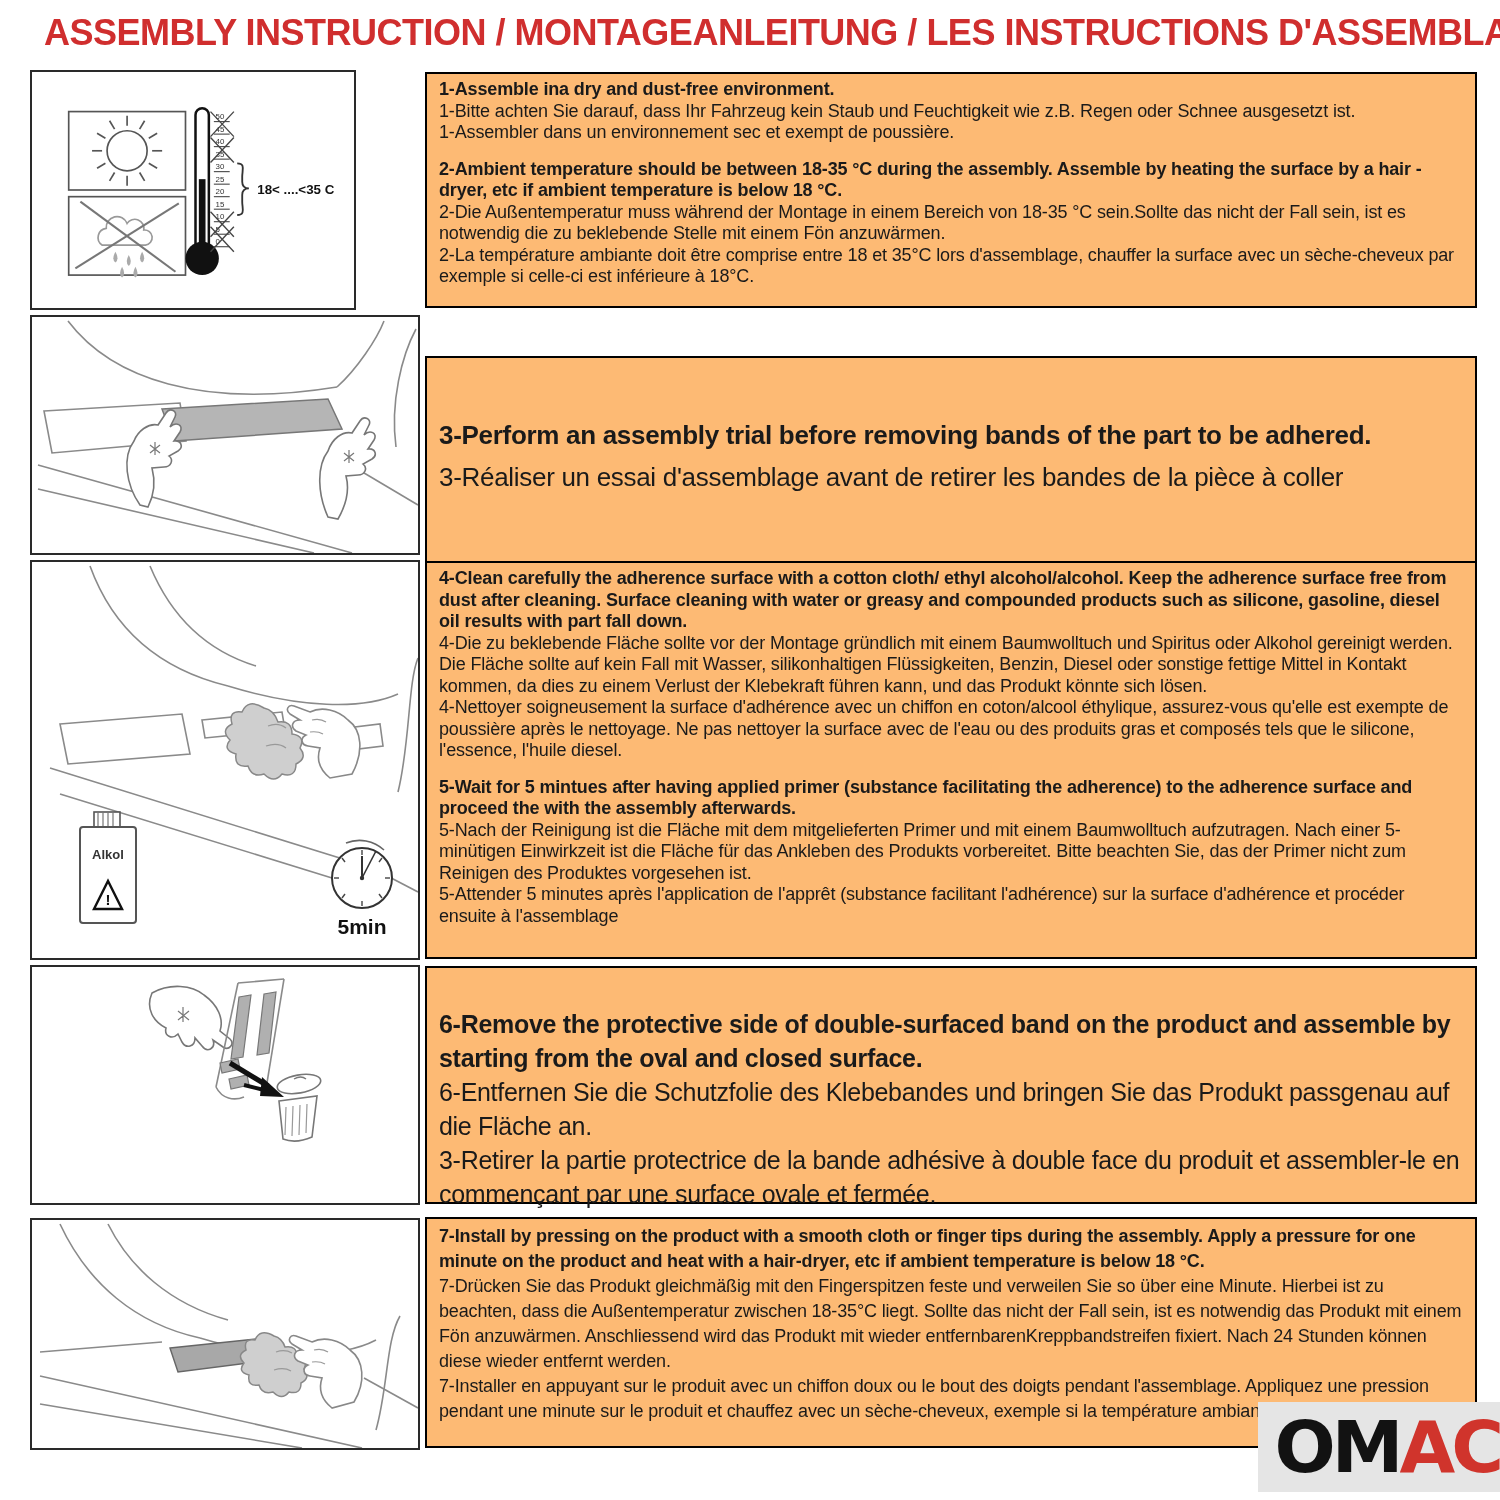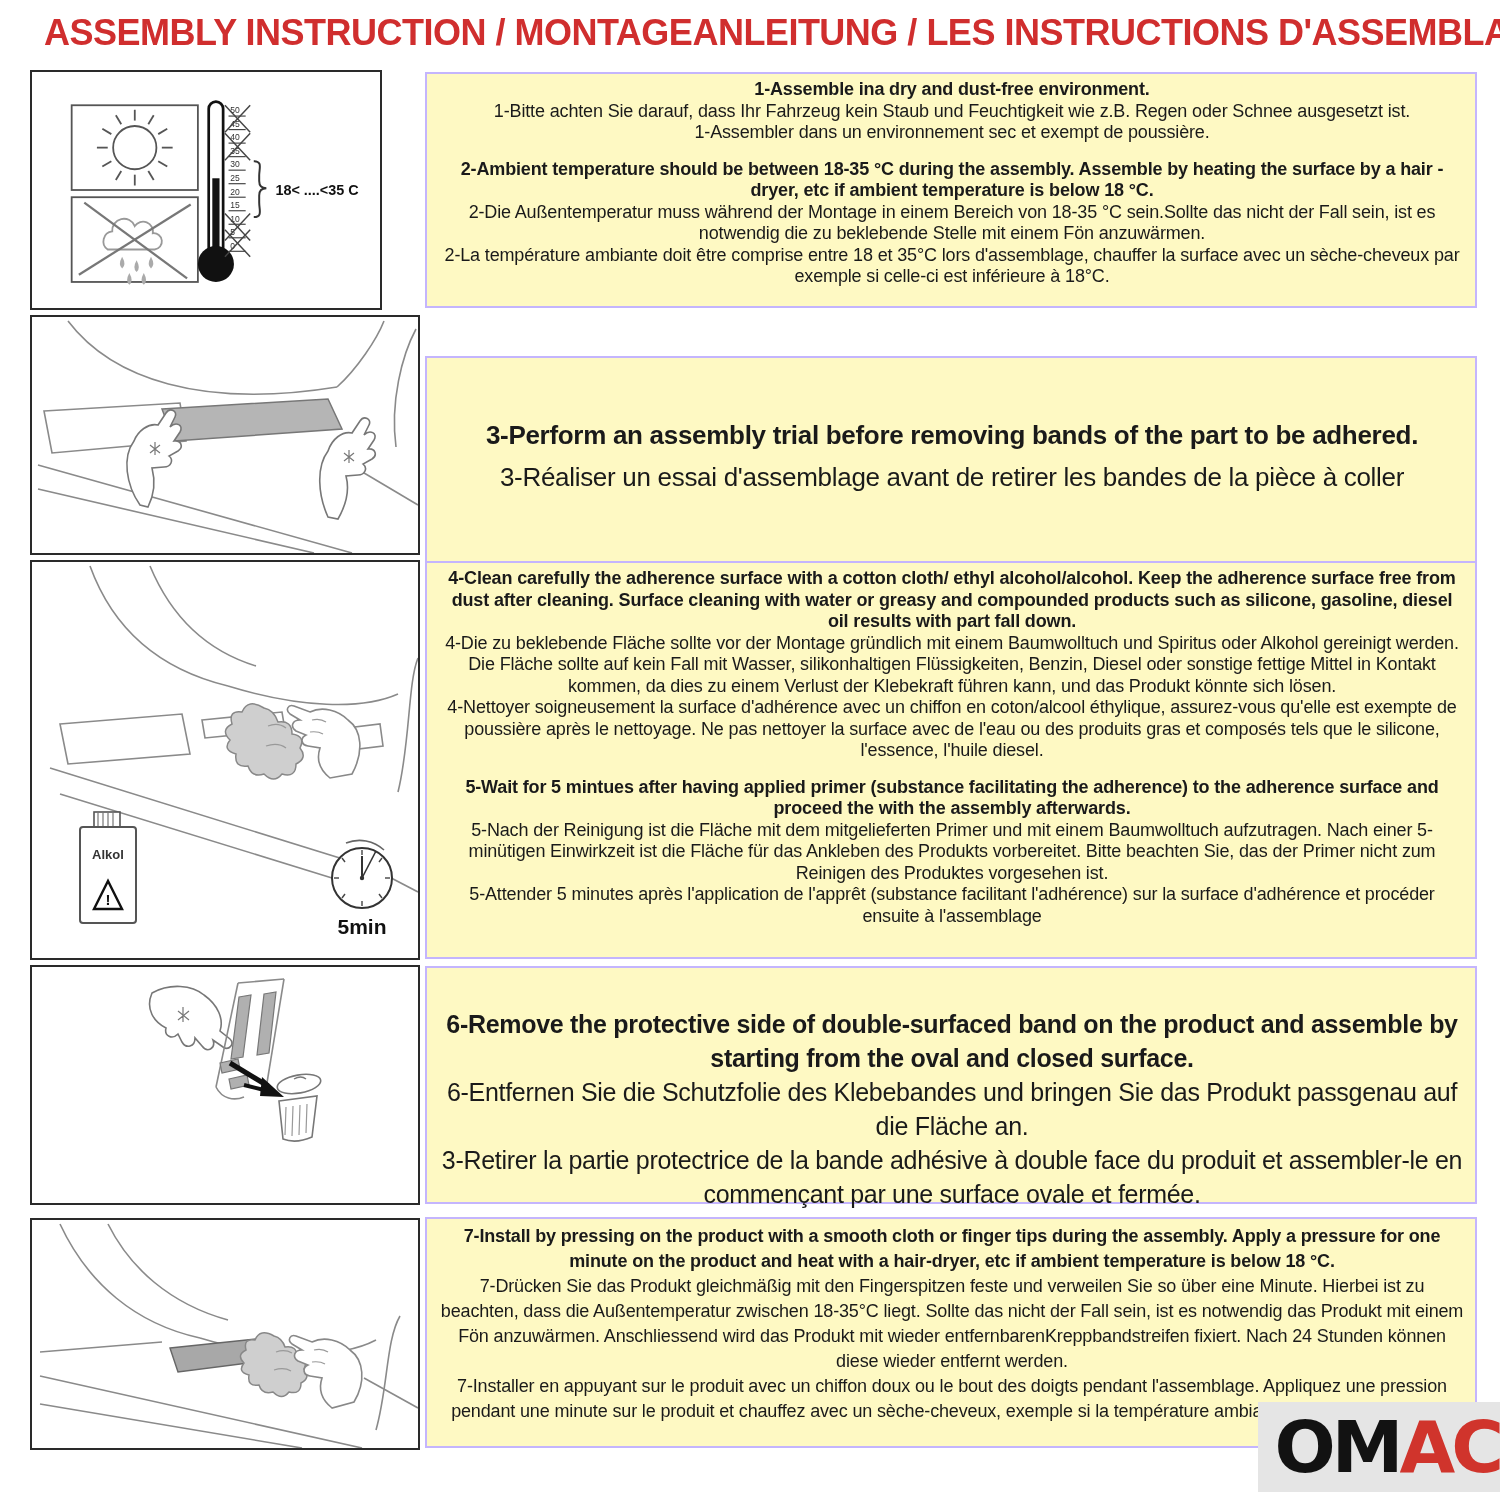--- a/index.html
+++ b/index.html
@@ -1,40 +1,40 @@
 <!DOCTYPE html>
 <html><head>
 <meta charset="utf-8">
 <style>
   html,body{margin:0;padding:0;background:#fff;}
   body{width:1500px;height:1500px;position:relative;font-family:"Liberation Sans",sans-serif;color:#1a1a1a;overflow:hidden;}
   .title{position:absolute;left:44px;top:12px;font-size:36px;font-weight:bold;color:#d02e2e;letter-spacing:-0.5px;white-space:nowrap;}
   .illus{position:absolute;border:2px solid #2a2a2a;background:#fff;box-sizing:border-box;}
   .illus svg{display:block;width:100%;height:100%;}
-  .txtbox{position:absolute;border:2px solid #c4b5fd;background:#fef9c3;box-sizing:border-box;padding:5px 10px 4px 12px;text-align:center;}
+  .txtbox{position:absolute;border:2px solid #000000;background:#fdba74;box-sizing:border-box;padding:5px 10px 4px 12px;}
   .txtbox p{margin:0;}
   .s-small p{font-size:18px;line-height:21.5px;letter-spacing:-0.15px;}
   .s-med p{font-size:18px;line-height:25px;letter-spacing:-0.15px;}
   .s-large p{font-size:26px;line-height:42px;letter-spacing:-0.3px;}
   .s-large2 p{font-size:25px;line-height:34px;letter-spacing:-0.3px;}
   p.b{font-weight:bold;}
   .gap{height:15px;}
   #t2{padding-top:56px;}
   #t4{padding-top:39px;}
   .logo{position:absolute;left:1258px;top:1402px;width:242px;height:90px;background:#e5e5e5;z-index:5;display:flex;align-items:center;justify-content:flex-end;font-family:"DejaVu Sans",sans-serif;font-weight:bold;font-size:72px;letter-spacing:-4px;line-height:1;}
   .logo .lb{color:#121212;}
   .logo .lr{color:#d0342c;}
   svg text{font-family:"Liberation Sans",sans-serif;}
 </style>
 </head>
 <body>
 
 <div class="title">ASSEMBLY INSTRUCTION / MONTAGEANLEITUNG / LES INSTRUCTIONS D'ASSEMBLAGE</div>
 
-<div class="illus" style="left:30px;top:70px;width:352px;height:240px;">
+<div class="illus" style="left:30px;top:70px;width:326px;height:240px;">
   <svg viewBox="0 0 386 236">
 
     <rect x="44" y="24" width="140" height="94" fill="none" stroke="#555" stroke-width="2"></rect>
     <g stroke="#555" stroke-width="2" fill="none">
       <circle cx="114" cy="71" r="24" fill="#fff"></circle>
       <line x1="144" y1="71" x2="156" y2="71"></line>
         <line x1="140" y1="86" x2="150" y2="92"></line>
       <line x1="129" y1="97" x2="135" y2="107"></line>
         <line x1="114" y1="101" x2="114" y2="113"></line>
       <line x1="99" y1="97" x2="93" y2="107"></line>

